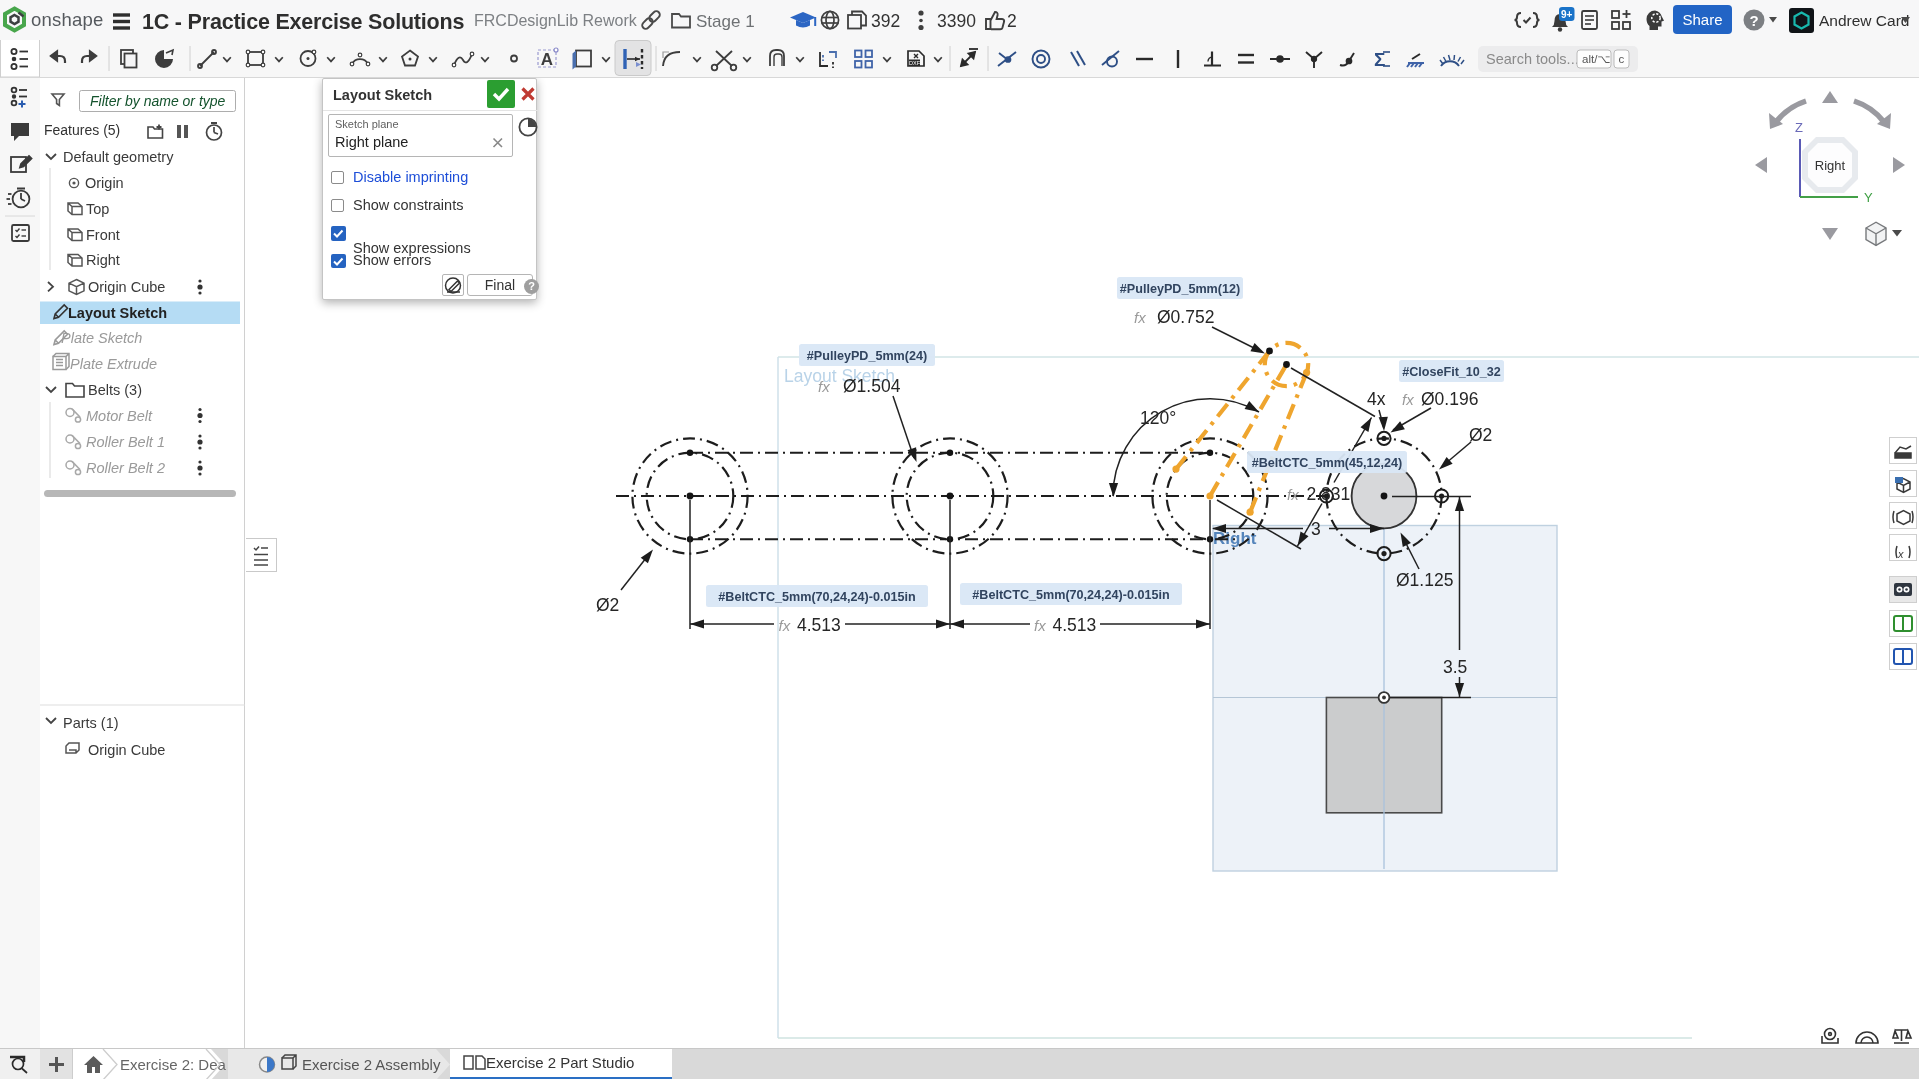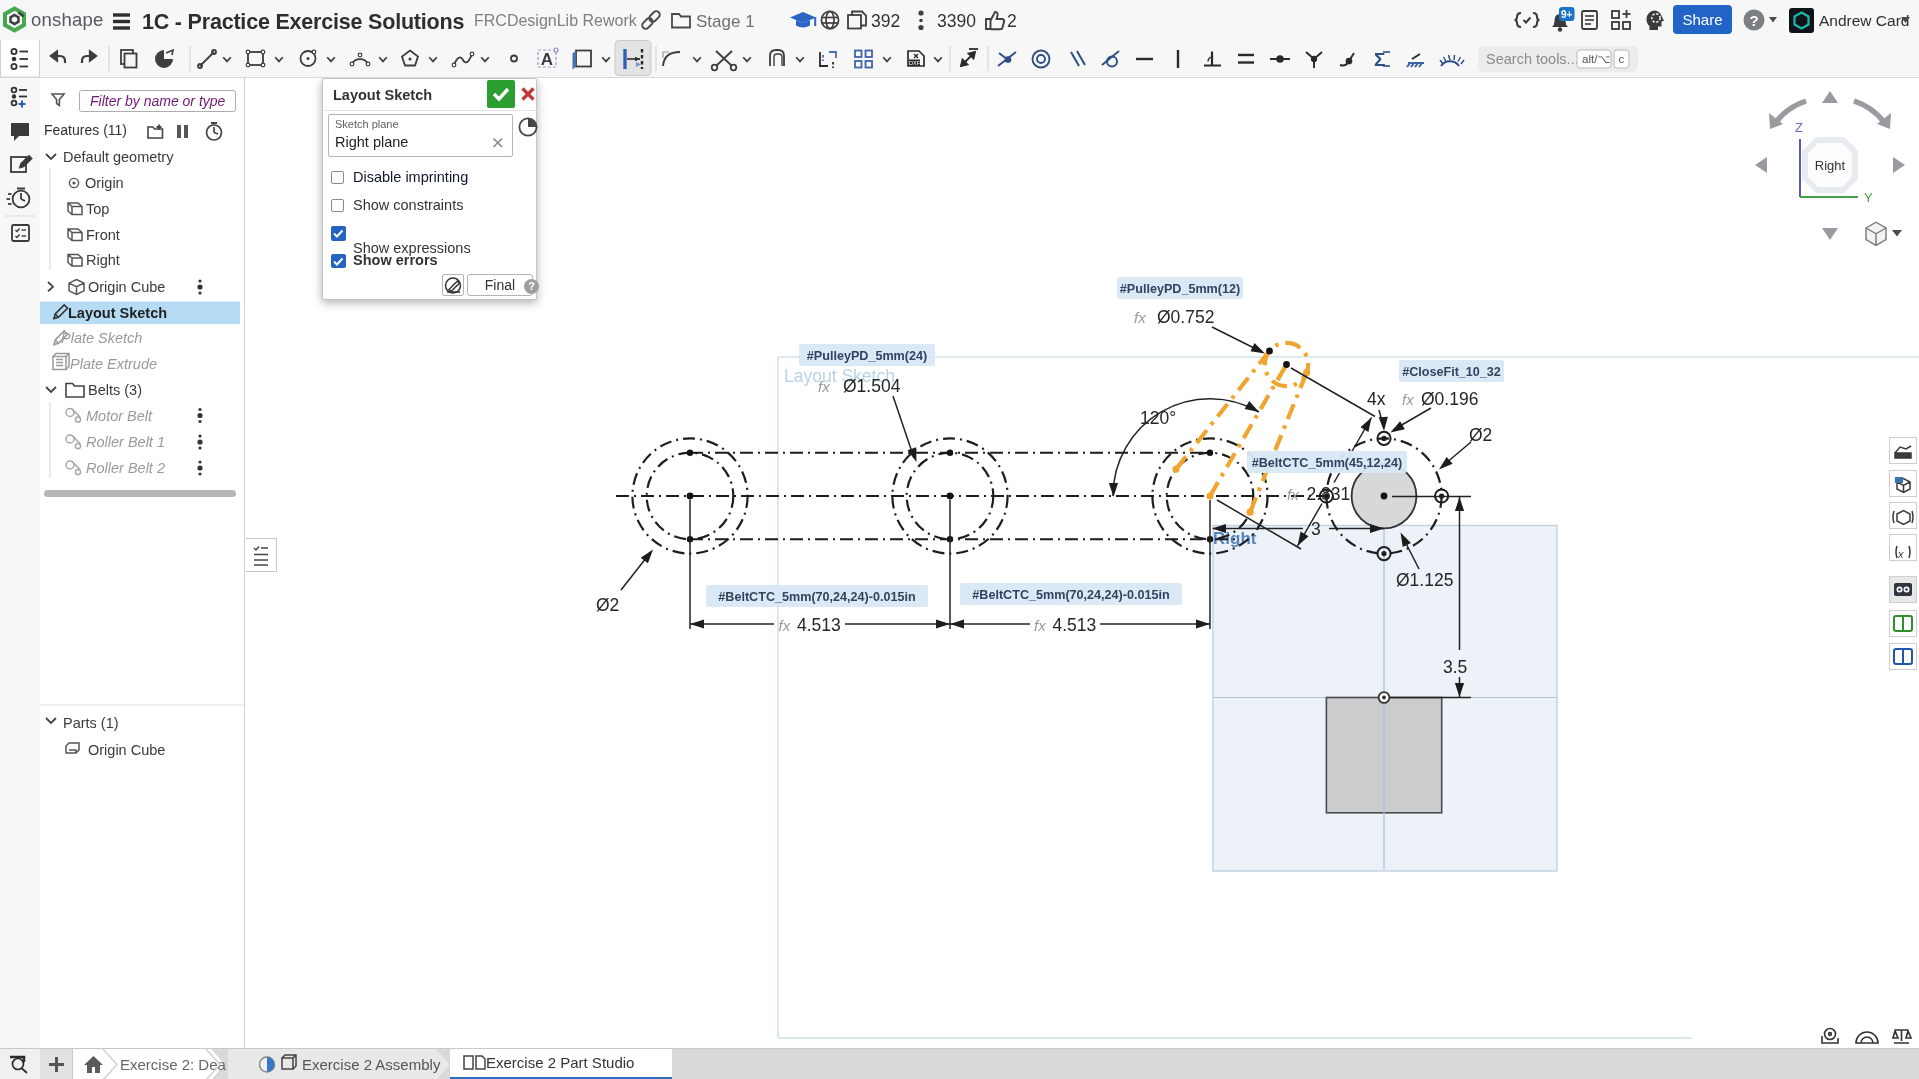--- a/index.html
+++ b/index.html
@@ -640,22 +640,22 @@
     </g>
 
     <rect x="44" y="490" width="192" height="7" rx="3.5" fill="#b7b7b7"></rect>
 
     <line x1="40" y1="705" x2="245" y2="705" stroke="#ddd"></line>
 
     <g fill="none" stroke="#555" stroke-width="1.5">
       <path d="M 69 743 h 10 v 7 l -3 3 h -10 v -7 z M 66 746 l 3 -3 M 76 753 l 3 -3 M 69 750 h 7 v 3"></path>
     </g>
   </svg>
-  <div class="row" style="left:50px;top:10px;color:#701a75;font-style:italic;font-size:14px;">Filter by name or type</div>
-  <div class="row" style="left:4px;top:39px;font-size:14px;color:#333;">Features (11)</div>
+  <div class="row" style="left:50px;top:10px;color:#14532d;font-style:italic;font-size:14px;">Filter by name or type</div>
+  <div class="row" style="left:4px;top:39px;font-size:14px;color:#333;">Features (5)</div>
   <div class="row" style="left:23px;top:66px;">Default geometry</div>
   <div class="row" style="left:45px;top:92px;">Origin</div>
   <div class="row" style="left:46px;top:117.5px;">Top</div>
   <div class="row" style="left:46px;top:143.5px;">Front</div>
   <div class="row" style="left:46px;top:169px;">Right</div>
   <div class="row" style="left:48px;top:195.7px;">Origin Cube</div>
   <div class="row" style="left:28px;top:221.5px;font-weight:bold;color:#222;">Layout Sketch</div>
   <div class="row sup" style="left:21px;top:247px;">Plate Sketch</div>
   <div class="row sup" style="left:30px;top:273px;">Plate Extrude</div>
   <div class="row" style="left:48px;top:299px;">Belts (3)</div>
@@ -696,35 +696,35 @@
     <div style="position:absolute;left:6px;top:19px;font-size:14.5px;color:#222;">Right plane</div>
     <svg width="12" height="12" style="position:absolute;right:8px;top:22px;">
         <path d="M 1.5 1.5 L 10 10 M 10 1.5 L 1.5 10" stroke="#888" stroke-width="1.6"></path>
       </svg>
   </div>
   <svg width="22" height="22" style="position:absolute;left:195px;top:38px;">
     <circle cx="10" cy="10" r="8.6" fill="none" stroke="#444" stroke-width="1.8"></circle>
     <path d="M 10 10 L 10 1.8 A 8.2 8.2 0 0 1 18.2 10 Z" fill="#444"></path>
   </svg>
   <div style="position:absolute;left:8px;top:92px;width:13px;height:13px;border:1.5px solid #8b8b8b;border-radius:2px;background:#fff;"></div>
-  <div style="position:absolute;left:30px;top:90px;font-size:14.5px;color:#0f172a;">Disable imprinting</div>
+  <div style="position:absolute;left:30px;top:90px;font-size:14.5px;color:#1d4ed8;">Disable imprinting</div>
   <div style="position:absolute;left:8px;top:119.5px;width:13px;height:13px;border:1.5px solid #8b8b8b;border-radius:2px;background:#fff;"></div>
   <div style="position:absolute;left:30px;top:117.5px;font-size:14.5px;color:#333;">Show constraints</div>
   <div style="position:absolute;left:8px;top:147px;width:14.5px;height:14.5px;background:#2563c1;border-radius:2px;">
     <svg width="15" height="15">
         <path d="M 3 7.5 l 3 3 l 5.5 -6" stroke="#fff" stroke-width="2" fill="none"></path>
       </svg>
   </div>
   <div style="position:absolute;left:30px;top:145px;font-size:14.5px;color:#333;margin-top:16px;">Show expressions</div>
   <div style="position:absolute;left:8px;top:174.5px;width:14.5px;height:14.5px;background:#2563c1;border-radius:2px;">
     <svg width="15" height="15">
         <path d="M 3 7.5 l 3 3 l 5.5 -6" stroke="#fff" stroke-width="2" fill="none"></path>
       </svg>
   </div>
-  <div style="position:absolute;left:30px;top:172.5px;font-size:14.5px;color:#333;font-weight:bold;">Show errors</div>
+  <div style="position:absolute;left:30px;top:172.5px;font-size:14.5px;color:#333;">Show errors</div>
   <div style="position:absolute;left:119px;top:195px;width:22px;height:22px;border:1px solid #b5b5b5;border-radius:2px;">
     <svg width="21" height="21">
         <g fill="none" stroke="#333" stroke-width="1.5">
       <circle cx="10" cy="10.5" r="7.5"></circle>
           <path d="M 6 14.5 l 8.5 -8.5 l 2 2 l -8.5 8.5 z" fill="#fff"></path>
       <line x1="4" y1="17" x2="17" y2="17"></line>
         </g>
       </svg>
   </div>
   <div style="position:absolute;left:144px;top:195px;width:66px;height:22px;border:1px solid #b5b5b5;border-radius:3px;

